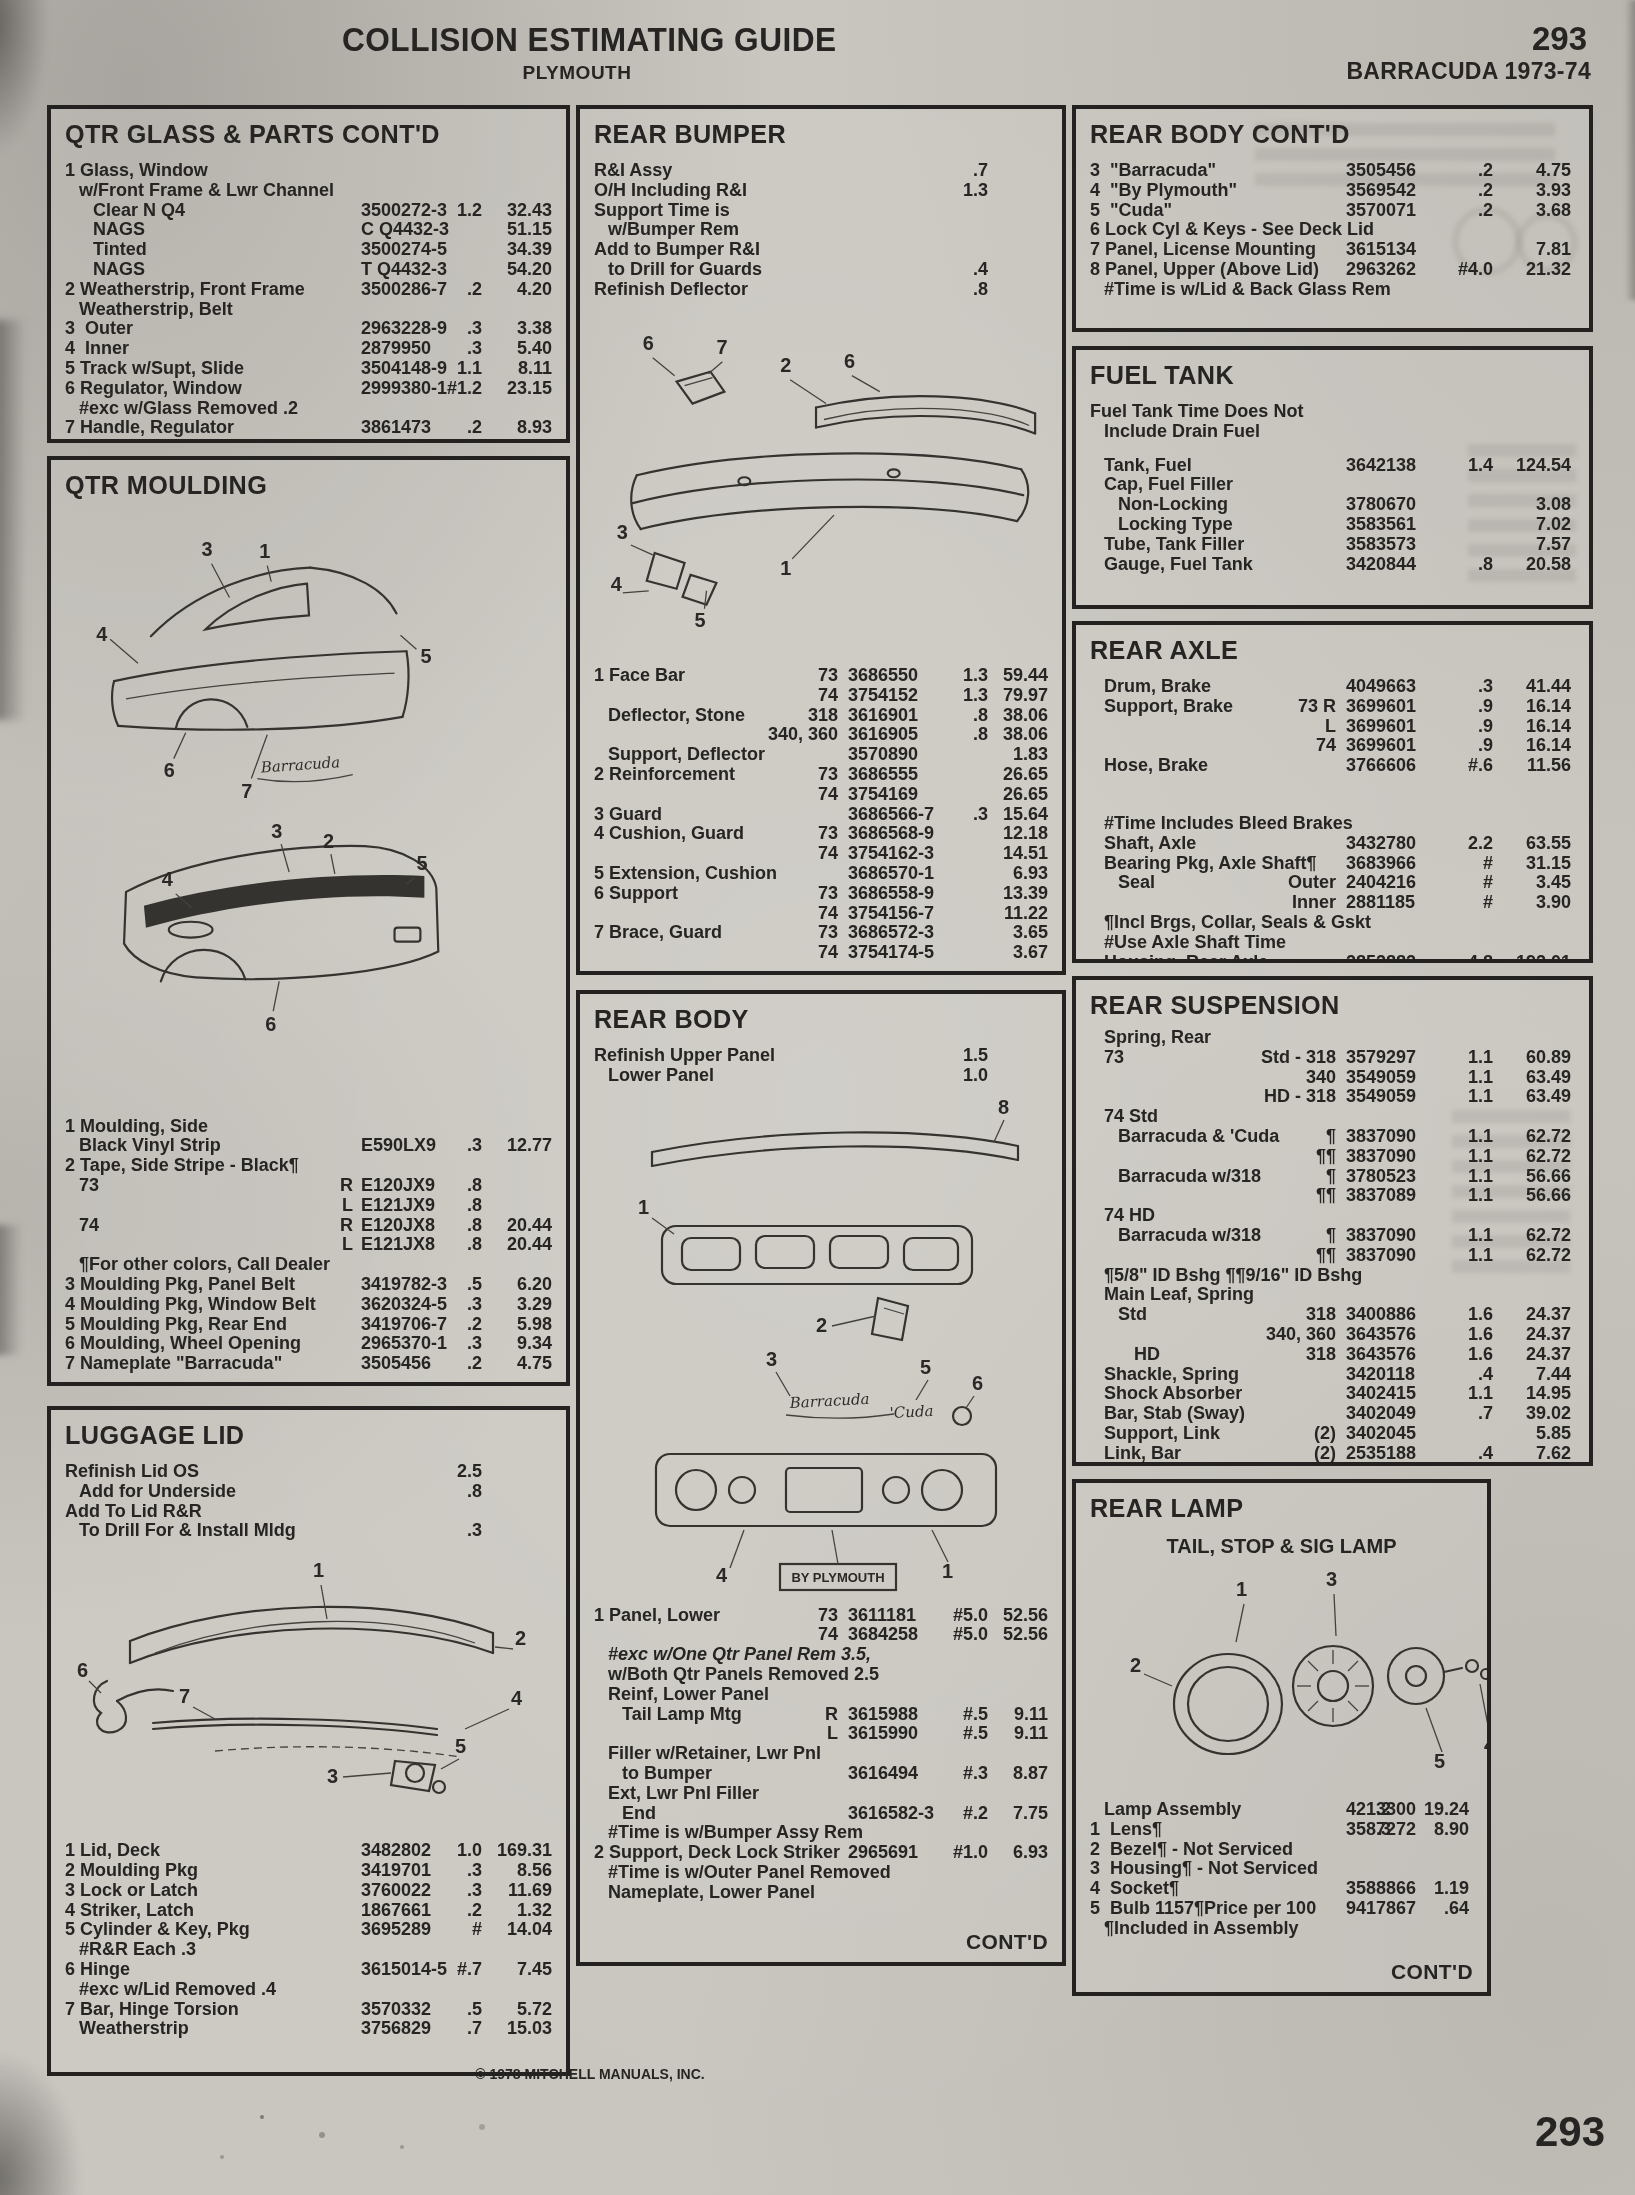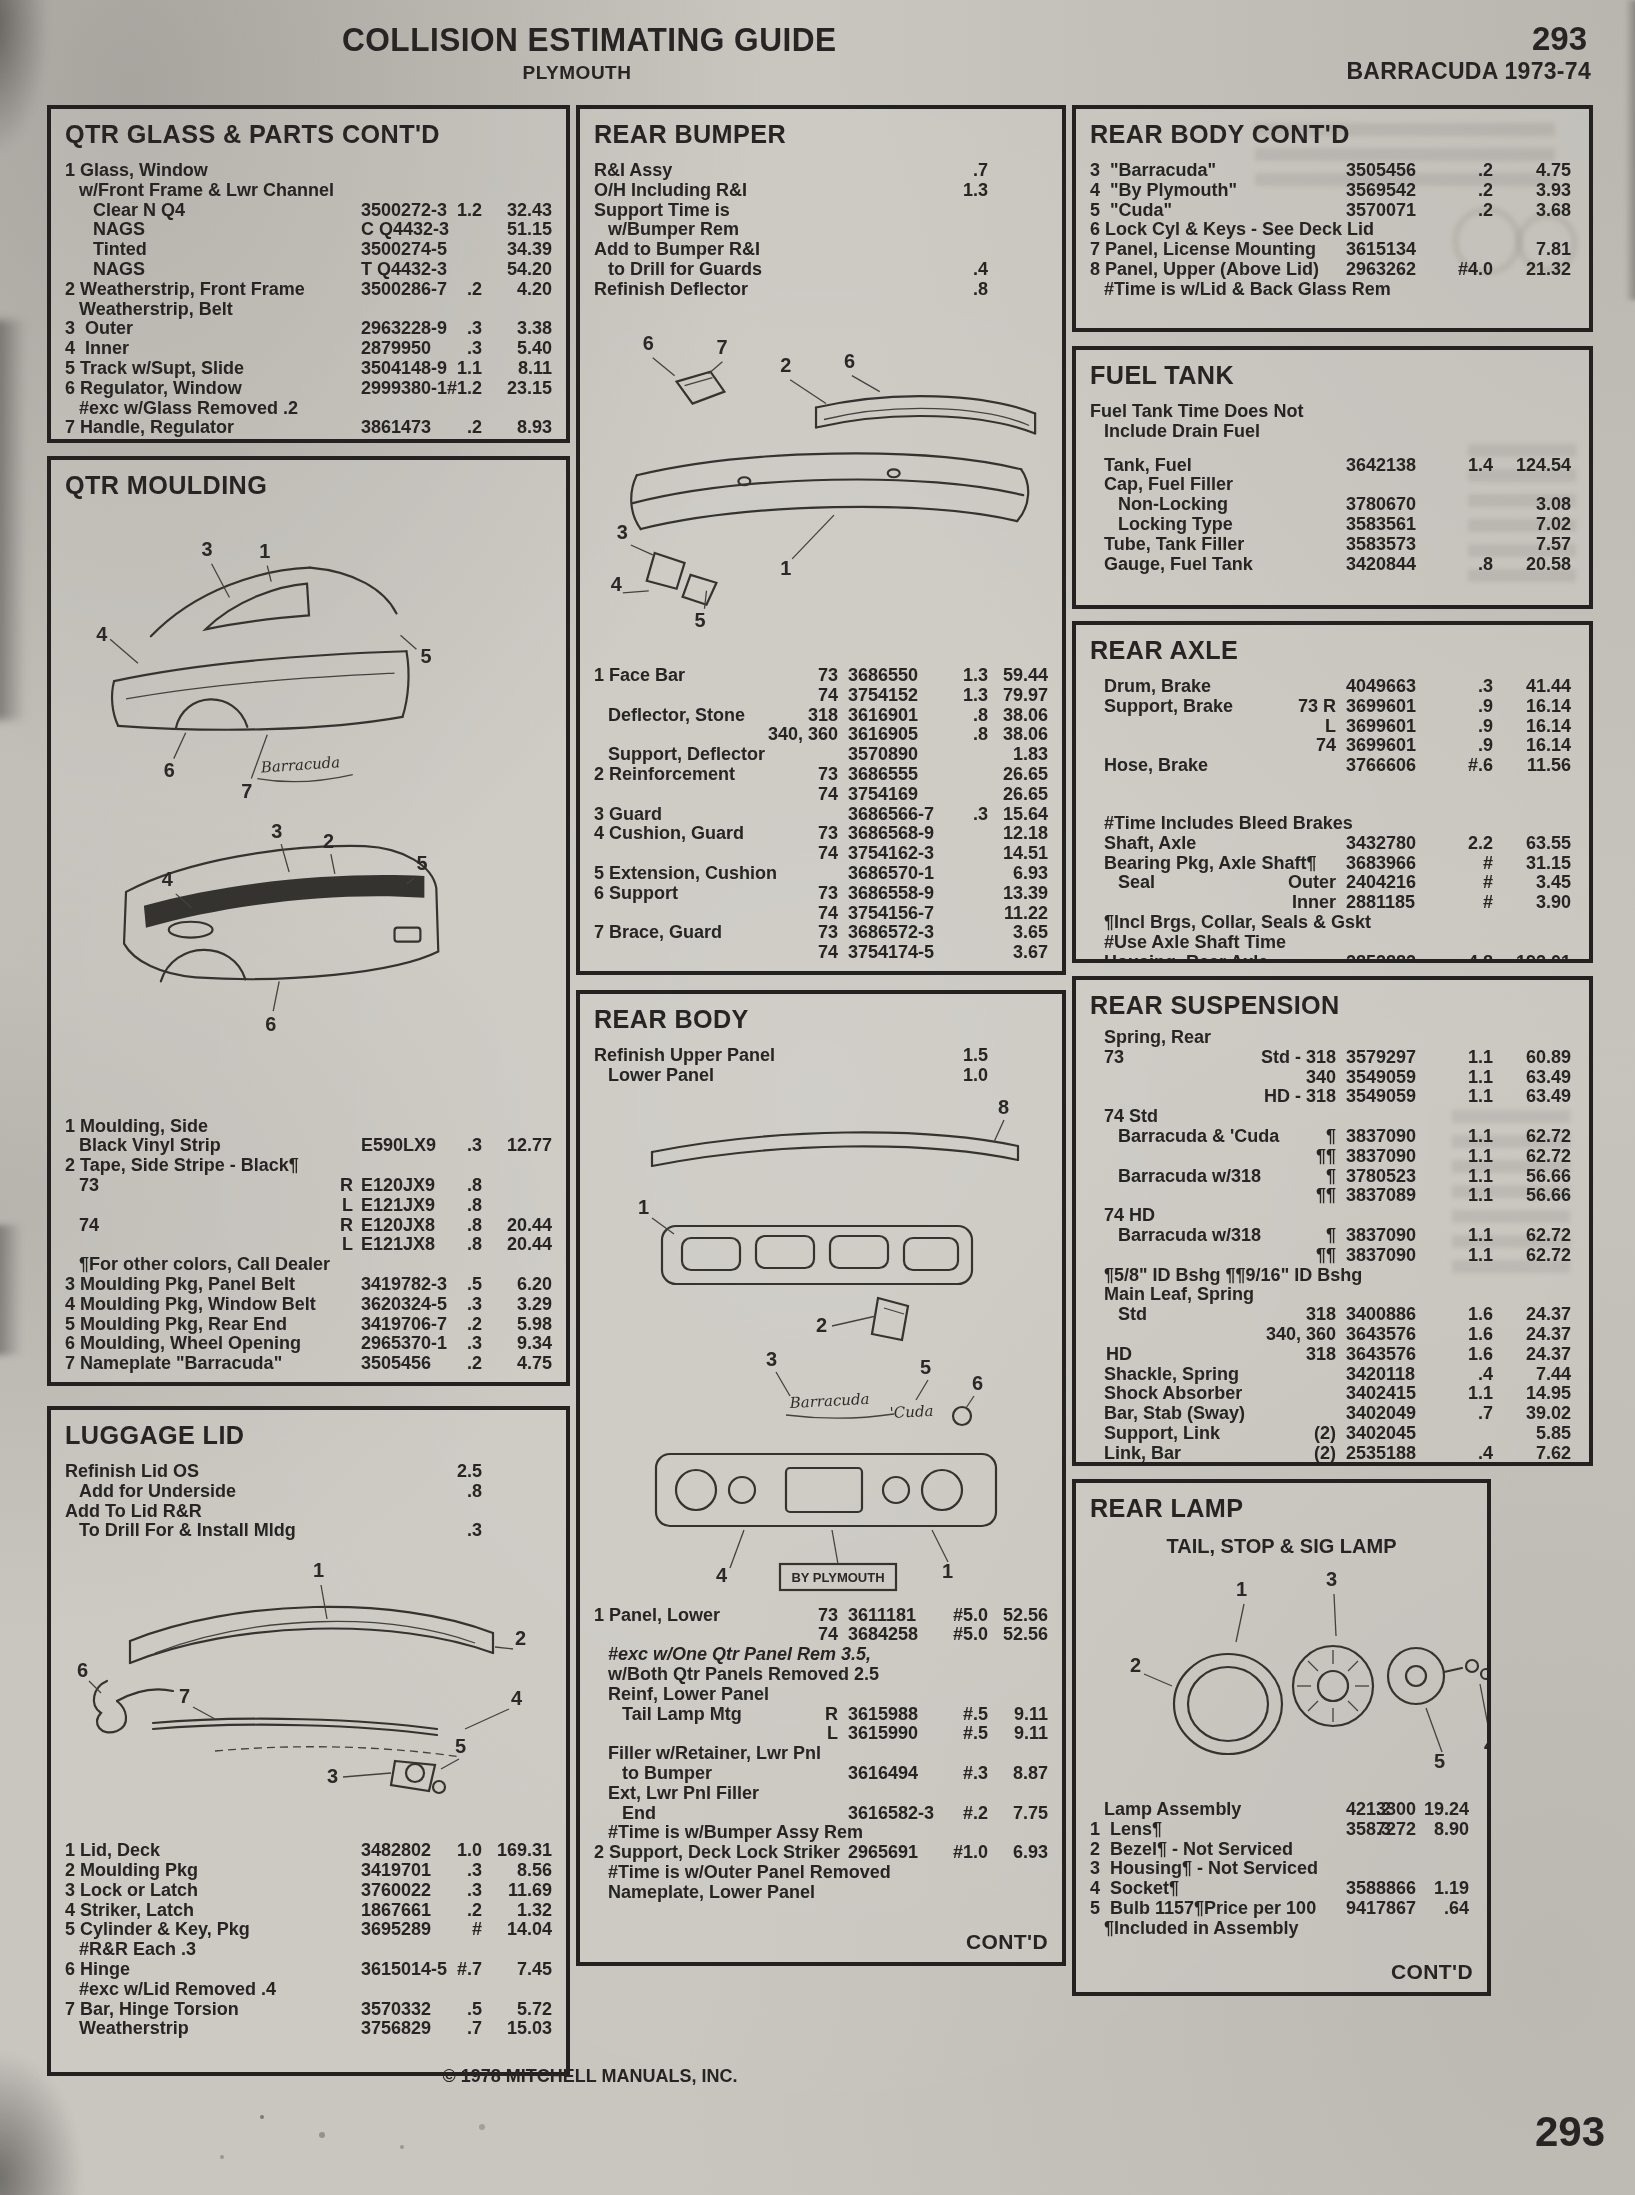--- a/index.html
+++ b/index.html
@@ -29,21 +29,21 @@
   .fam-m .tim{right:60px;width:95px;text-align:right;} .fam-m .prc{right:0;width:78px;text-align:right;}
   .fam-r .mid{left:96px;width:150px;} .fam-r .prt{left:256px;}
   .fam-r .tim{right:82px;width:95px;text-align:right;} .fam-r .prc{right:4px;width:88px;text-align:right;}
   .gap{height:14px;}
   .cont{margin-top:auto;align-self:flex-end;font-size:21px;font-weight:700;letter-spacing:.4px;}
   .hdr-title{position:absolute;left:342px;top:20px;font-size:34px;font-weight:700;
     transform:scaleX(.93);transform-origin:left;letter-spacing:.5px;white-space:nowrap;}
   .hdr-pg{position:absolute;right:48px;top:20px;font-size:33px;font-weight:700;}
   .hdr-sub{position:absolute;left:342px;width:470px;text-align:center;top:62px;font-size:19px;font-weight:700;letter-spacing:.5px;}
   .hdr-model{position:absolute;right:44px;top:58px;font-size:23px;font-weight:700;letter-spacing:.3px;}
-  .ftr-copy{position:absolute;left:345px;width:490px;text-align:center;top:2066px;font-size:18px;font-weight:700;}
+  .ftr-copy{position:absolute;left:345px;width:490px;text-align:center;top:2066px;font-size:14px;font-weight:700;}
   .ftr-pg{position:absolute;right:30px;top:2108px;font-size:42px;font-weight:700;}
   svg{display:block;}
   svg .ln{stroke:#35332f;stroke-width:2.2;fill:none;stroke-linecap:round;}
   svg .thin{stroke:#44423e;stroke-width:1.3;fill:none;}
   svg .fillink{fill:#35332f;stroke:none;}
   svg .co{font-family:"Liberation Sans",sans-serif;font-size:20px;font-weight:700;fill:#2a2927;}
   svg .script{font-family:"DejaVu Serif",serif;font-style:italic;font-size:15px;fill:#2f2d2a;}
   svg .plate{font-family:"Liberation Sans",sans-serif;font-size:13px;font-weight:700;fill:#2a2927;}
   .art{position:absolute;pointer-events:none;}
   .torn-tl{left:-10px;top:-12px;width:60px;height:170px;background:radial-gradient(ellipse at 0% 20%, rgba(42,40,38,.6), transparent 70%);filter:blur(3px);}
@@ -885,21 +885,21 @@
           <span class="tim">1.6</span>
           <span class="prc">24.37</span>
         </div>
         <div class="prow">
           <span class="mid">340, 360</span>
           <span class="prt">3643576</span>
           <span class="tim">1.6</span>
           <span class="prc">24.37</span>
         </div>
         <div class="prow">
-          <span class="lbl" style="left: 16px;">HD</span>
+          <span class="lbl" style="left: 44px;">HD</span>
           <span class="mid">318</span>
           <span class="prt">3643576</span>
           <span class="tim">1.6</span>
           <span class="prc">24.37</span>
         </div>
         <div class="prow">
           <span class="lbl" style="left: 14px;">Shackle, Spring</span>
           <span class="prt">3420118</span>
           <span class="tim">.4</span>
           <span class="prc">7.44</span>

